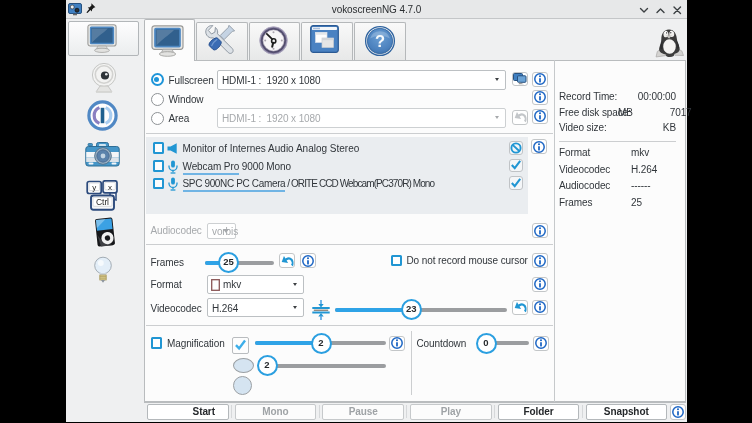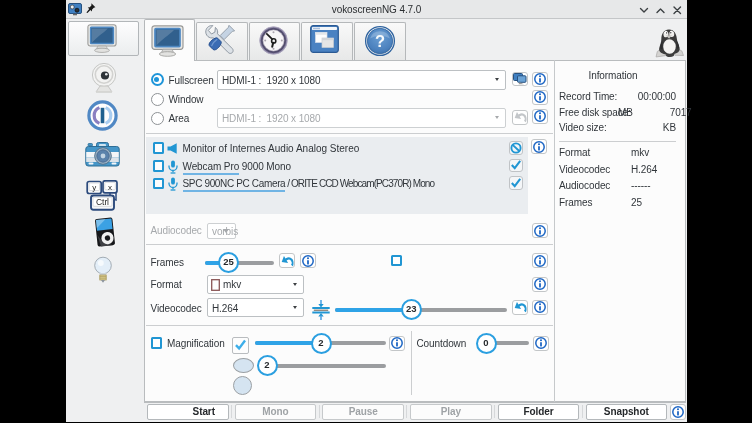--- a/index.html
+++ b/index.html
@@ -328,20 +328,21 @@
       </svg>
     </div>
 <div class="sqbtn ibtn" style="left:299.5px;top:253px;">
       <svg width="13" height="13" viewBox="0 0 13 13">
         <circle cx="6.5" cy="6.5" r="5.2" fill="none" stroke="#1d66c4" stroke-width="1.5"></circle>
         <circle cx="6.5" cy="3.8" r="1.05" fill="#1d66c4"></circle>
         <rect x="5.6" y="5.5" width="1.8" height="4.6" rx="0.9" fill="#1d66c4"></rect>
       </svg>
     </div>
 <div class="cb" style="left:390.5px;top:254.5px;"></div>
+<div class="lbl" style="left:406.5px;top:255px;">Do not record mouse cursor</div>
 <div class="sqbtn ibtn" style="left:532px;top:253px;">
       <svg width="13" height="13" viewBox="0 0 13 13">
         <circle cx="6.5" cy="6.5" r="5.2" fill="none" stroke="#1d66c4" stroke-width="1.5"></circle>
         <circle cx="6.5" cy="3.8" r="1.05" fill="#1d66c4"></circle>
         <rect x="5.6" y="5.5" width="1.8" height="4.6" rx="0.9" fill="#1d66c4"></rect>
       </svg>
     </div>
 
 <div class="lbl" style="left:150.5px;top:279px;">Format</div>
 <div class="combo" style="left:207px;top:274.5px;width:96.5px;height:19px;">
@@ -422,21 +423,20 @@
         <circle cx="6.5" cy="3.8" r="1.05" fill="#1d66c4"></circle>
         <rect x="5.6" y="5.5" width="1.8" height="4.6" rx="0.9" fill="#1d66c4"></rect>
       </svg>
     </div>
 <div class="ab" style="left:233px;top:358px;width:21px;height:15px;border-radius:50%;background:#d5e4f1;border:1px solid #9ba0a4;box-sizing:border-box;"></div>
 <div class="track" style="left:267px;top:363.5px;width:119px;"></div>
 <div class="handle" style="left:256.5px;top:355px;">2</div>
 <div class="ab" style="left:233px;top:376px;width:19px;height:19px;border-radius:50%;background:#d5e4f1;border:1px solid #9ba0a4;box-sizing:border-box;"></div>
 
 <div class="vr" style="left:554px;top:60px;height:342px;background:#c6c9cb;"></div>
-<div class="lbl" style="left:549px;top:70px;width:128px;text-align:center;">Information</div>
 <div class="lbl" style="left:559px;top:91px;">Record Time:</div>
 <div class="lbl" style="left:576px;top:91px;width:100px;text-align:right;">00:00:00</div>
 <div class="lbl" style="left:559px;top:106.5px;">Free disk space:</div>
 <div class="lbl" style="left:553.6px;top:106.5px;width:100px;text-align:right;margin-left:38px;">7017</div>
 <div class="lbl" style="left:575.5px;top:106.5px;width:100px;text-align:center;">MB</div>
 <div class="lbl" style="left:559px;top:122px;">Video size:</div>
 <div class="lbl" style="left:576px;top:122px;width:100px;text-align:right;">KB</div>
 <div class="hr" style="left:558.5px;top:141px;width:117.5px;"></div>
 <div class="lbl" style="left:559px;top:147px;">Format</div>
 <div class="lbl" style="left:631px;top:147px;">mkv</div>

